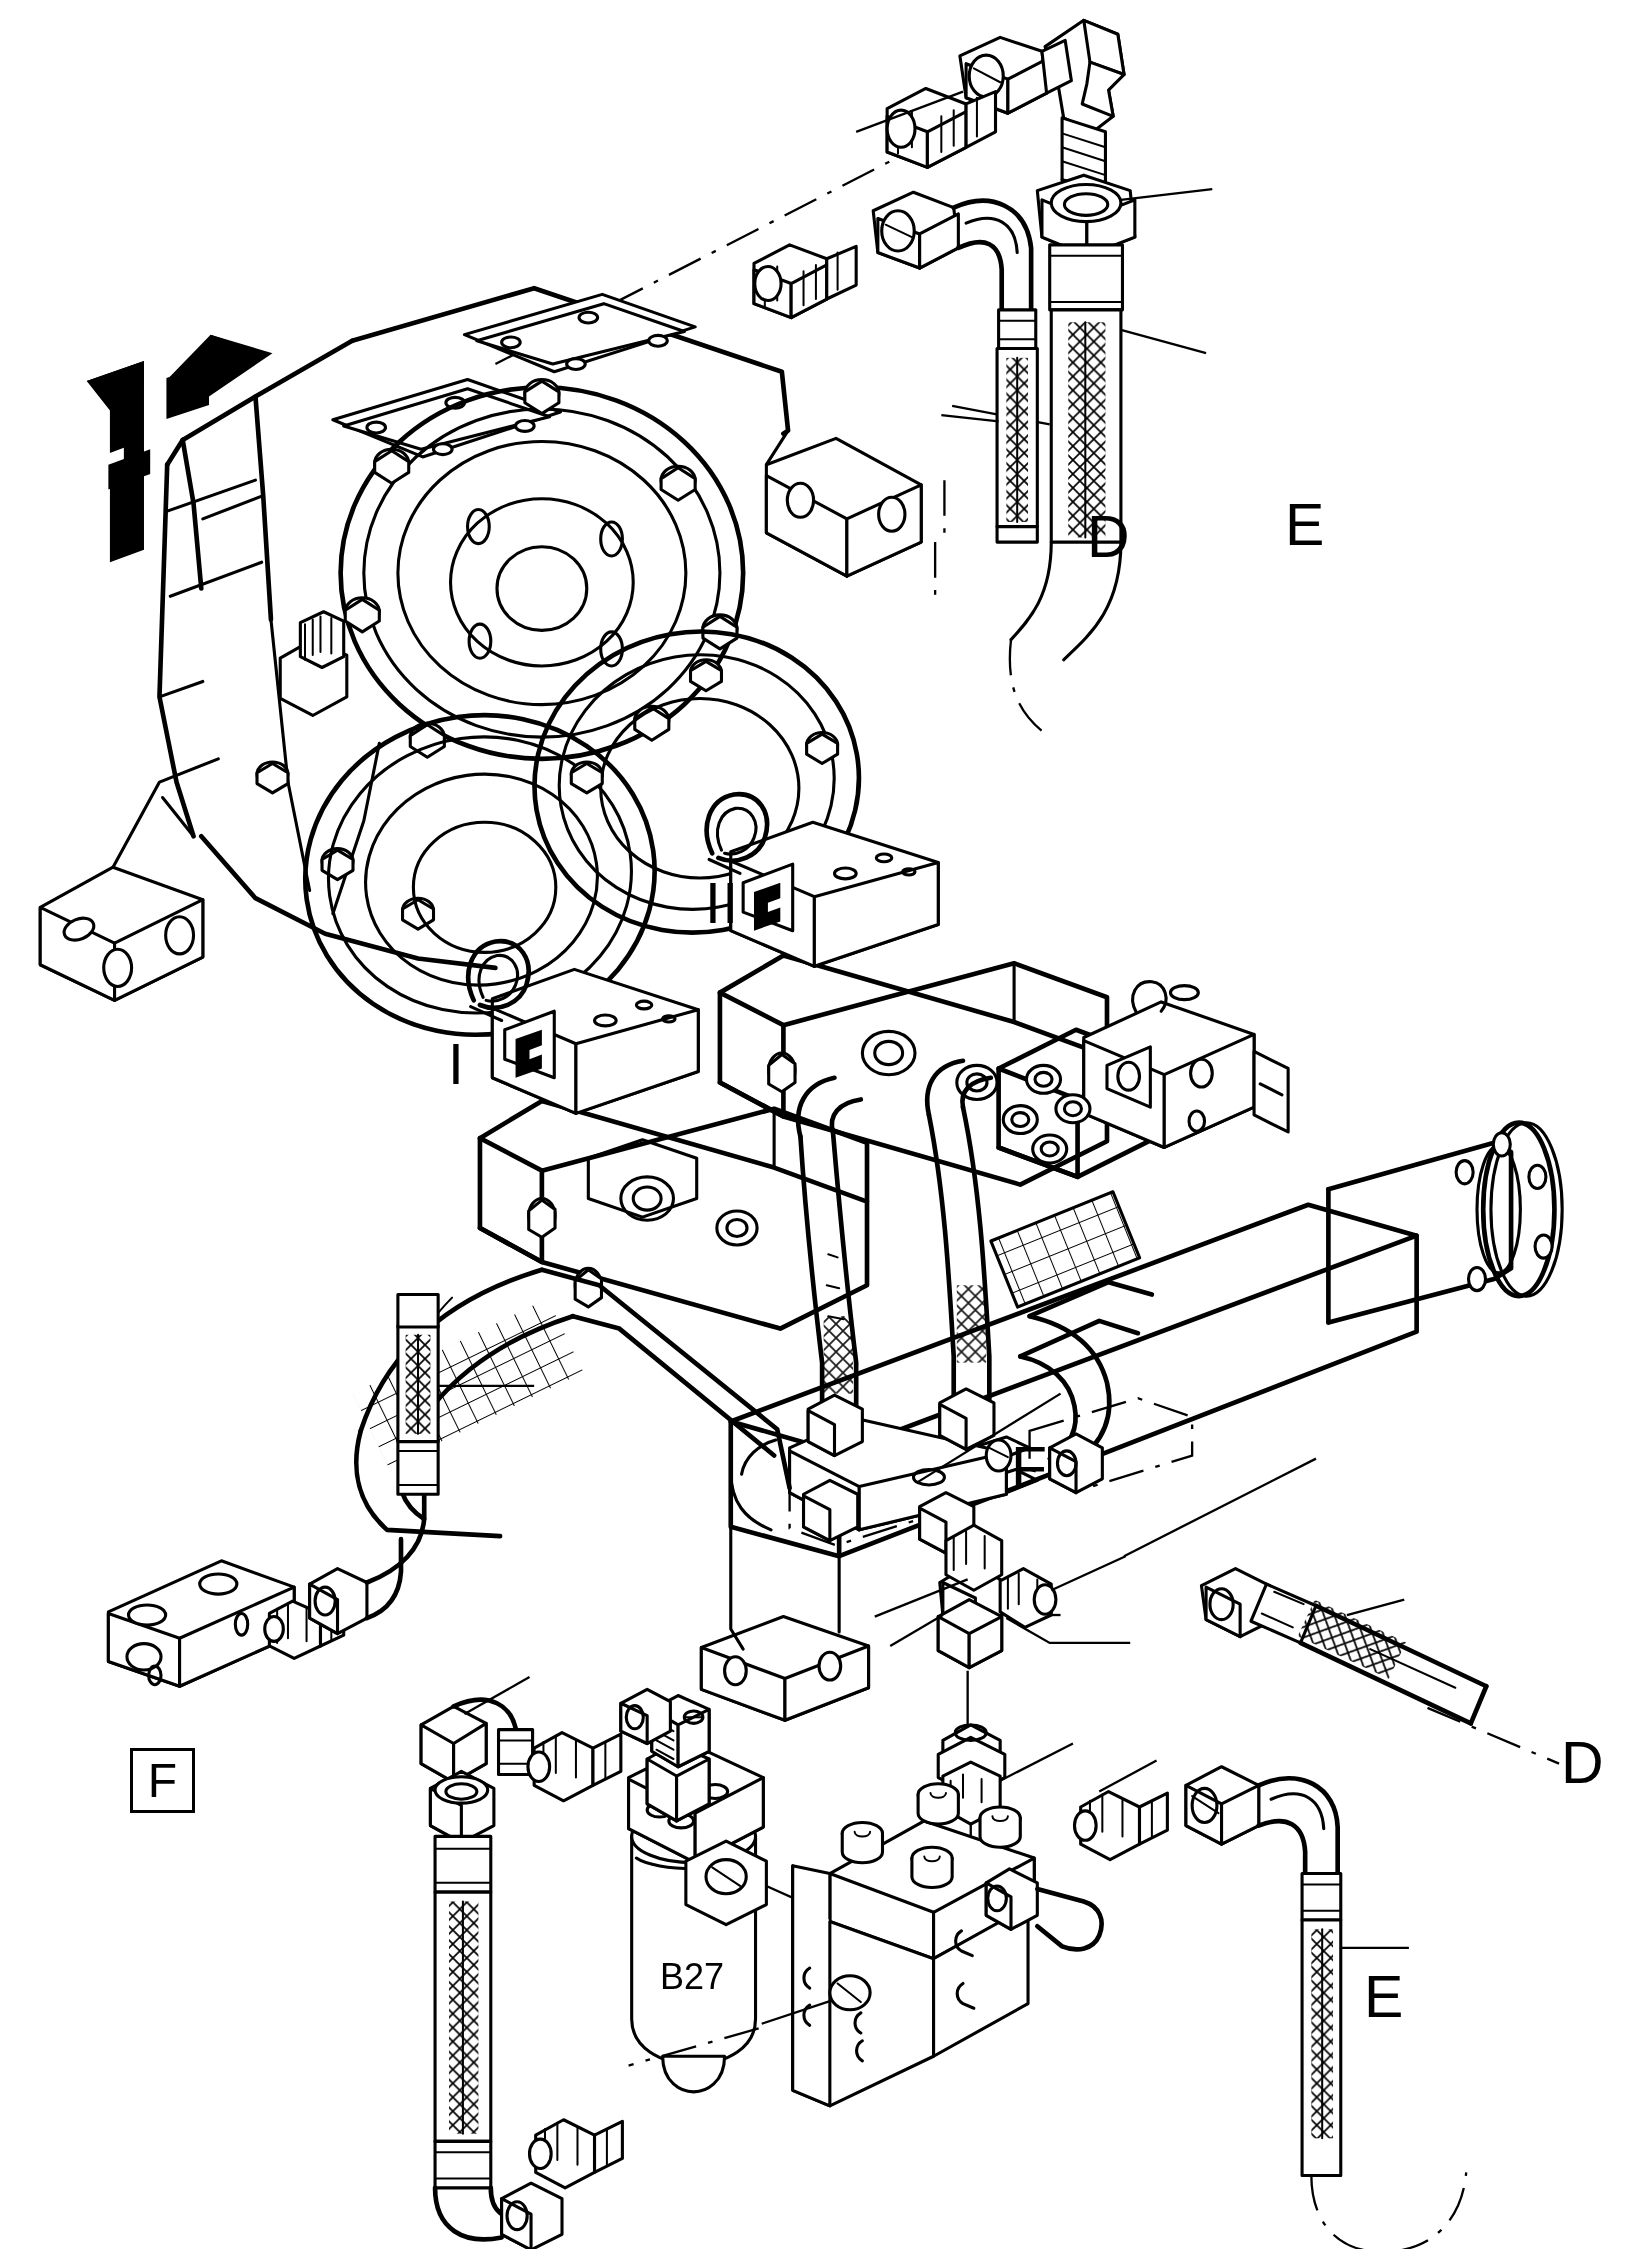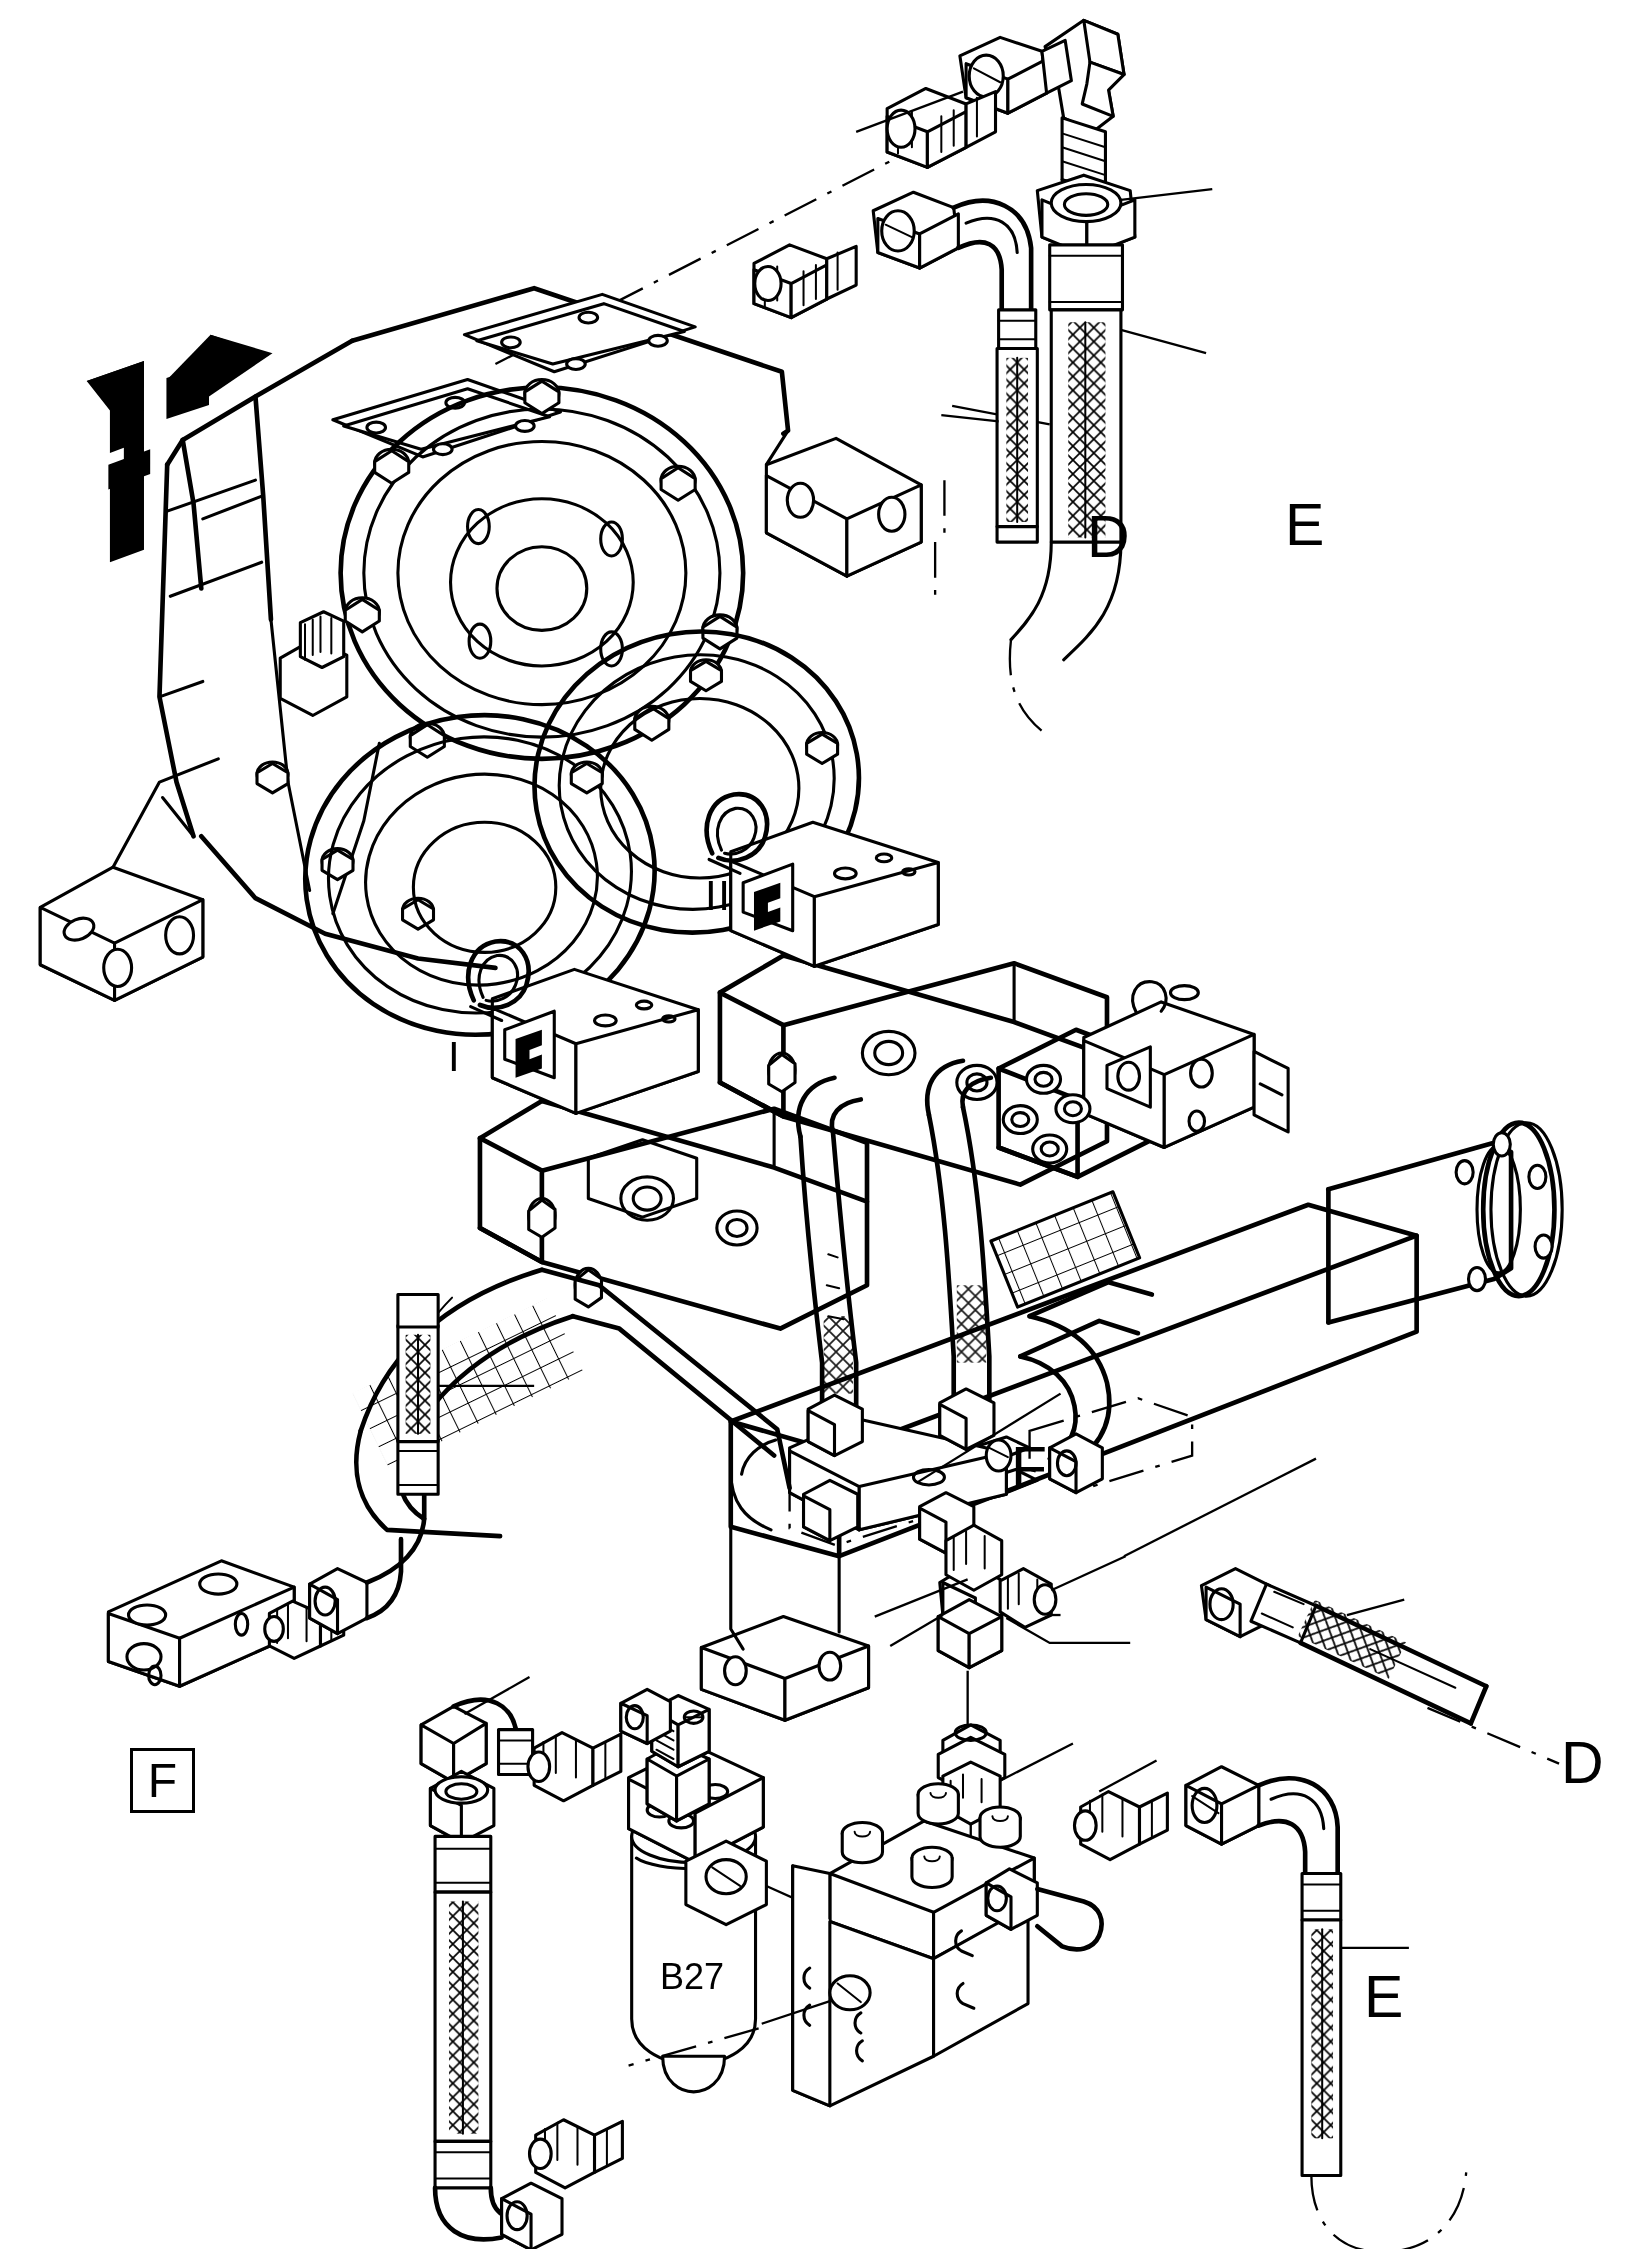--- a/index.html
+++ b/index.html
@@ -15,21 +15,21 @@
     position:absolute;
     color:#000;
     font-family:"Liberation Sans", sans-serif;
     font-weight:400;
     line-height:1;
     white-space:pre;
     user-select:none;
   }
   .lbl-big{font-size:59px;}
   .lbl-sm{font-size:36px;text-align:right;}
-  .lbl-rom{font-size:42px;letter-spacing:1.5px;}
+  .lbl-rom{font-size:57px;letter-spacing:1.5px;}
   .boxed{
     position:absolute;
     border:3.9px solid #000;
     box-sizing:border-box;
     display:flex;align-items:center;justify-content:center;
     font-size:48px;color:#000;
     font-family:"Liberation Sans", sans-serif;
   }
 </style>
 </head>

